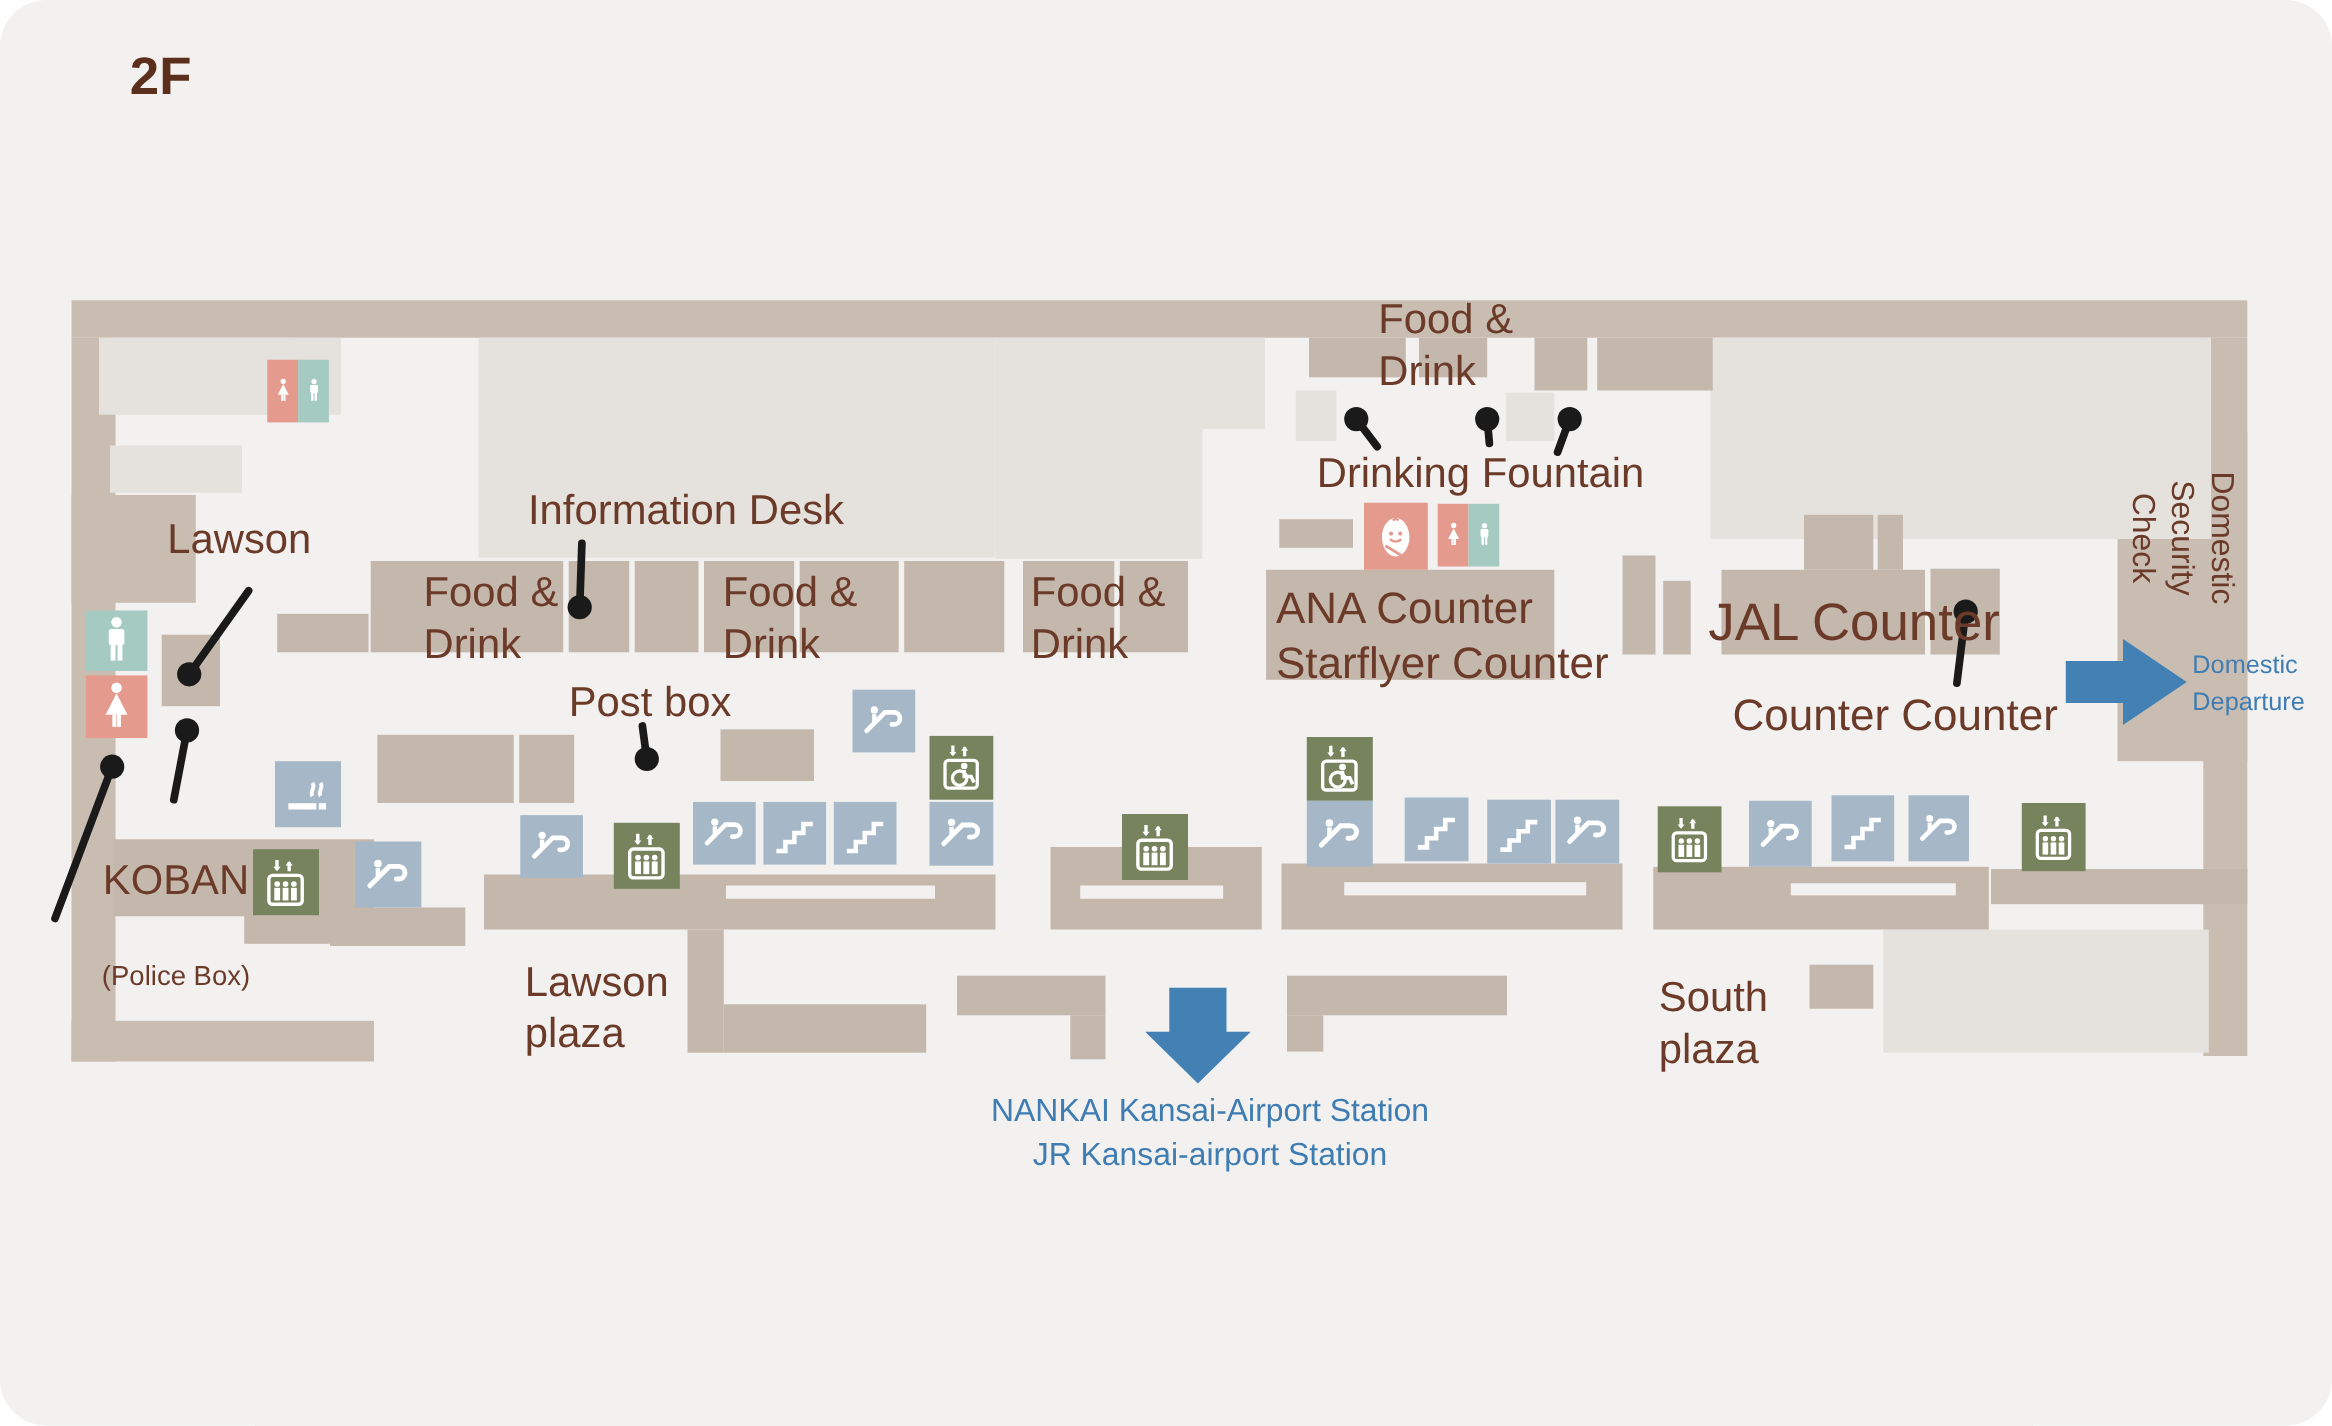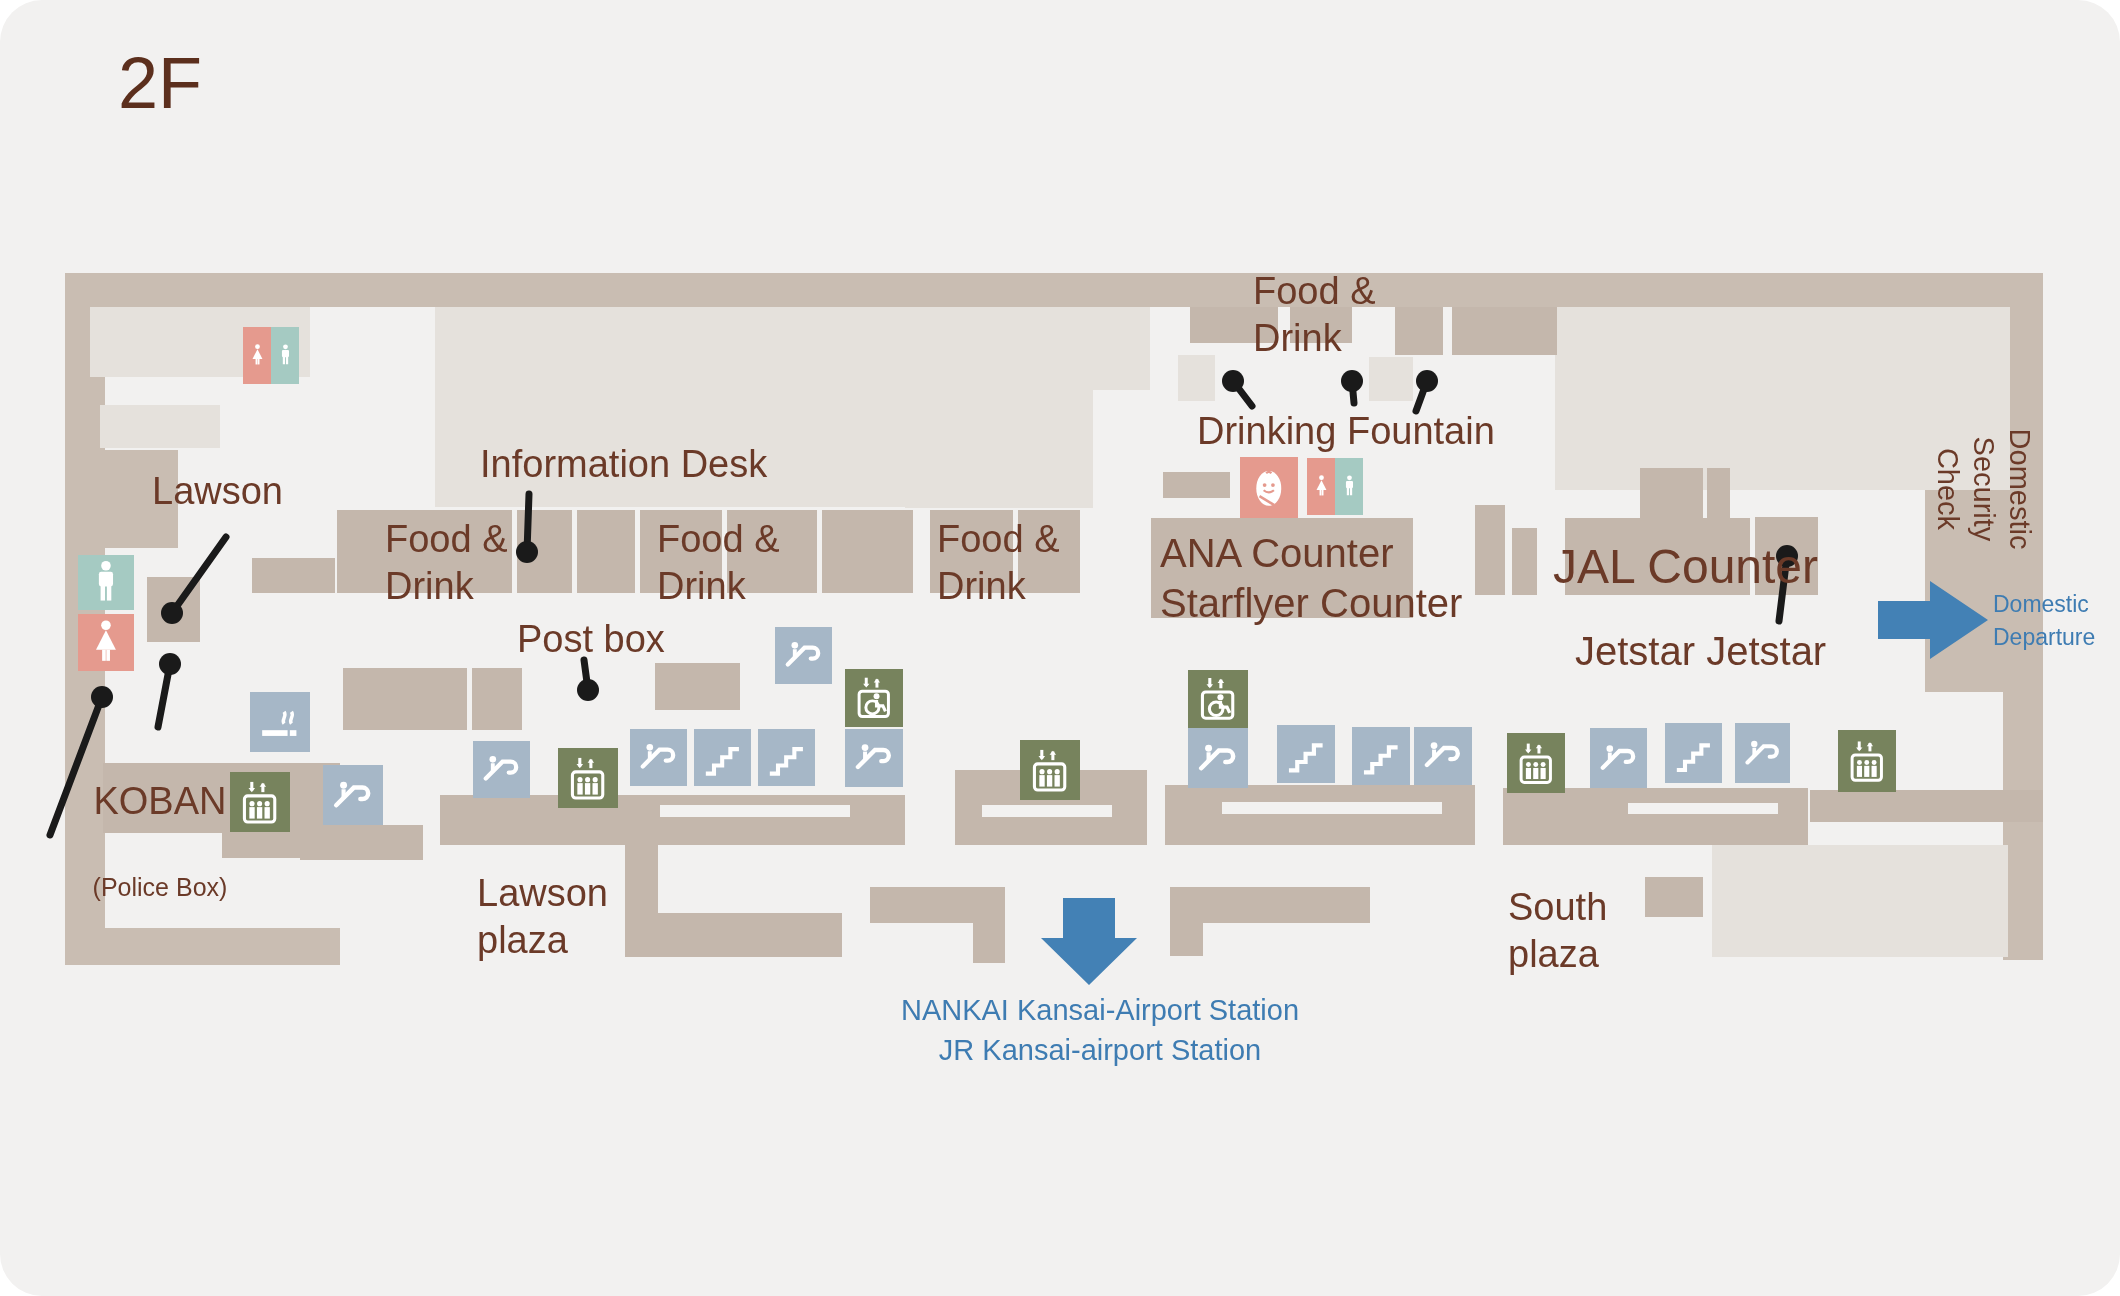--- a/index.html
+++ b/index.html
@@ -12,21 +12,21 @@
   .s{background:var(--bg)}
   .tile{position:absolute;display:flex;align-items:center;justify-content:center}
   .tile svg{width:82%;height:88%}
   .pink{background:var(--pink)}
   .teal{background:var(--teal)}
   .blue{background:var(--iblue)}
   .green{background:var(--igreen)}
   .lbl{position:absolute;color:var(--label);font-size:38px;line-height:47px;white-space:pre-line;z-index:30}
   .lbl.center{text-align:center}
   .small{font-size:25px;line-height:30px}
-  #title{position:absolute;left:118px;top:42px;font-size:72px;font-weight:400;color:var(--title);z-index:30}
+  #title{position:absolute;left:118px;top:42px;font-size:48px;font-weight:700;color:var(--title);z-index:30}
   #security{position:absolute;left:1905px;top:451px;width:190px;height:76px;transform:rotate(90deg);text-align:center;font-size:29px;line-height:36px;color:var(--label);white-space:pre-line;z-index:30}
   #departure{position:absolute;left:1993px;top:588px;font-size:23px;line-height:33px;color:var(--station);white-space:pre-line;z-index:30}
   #stations{position:absolute;left:840px;top:990px;width:520px;text-align:center;font-size:29px;line-height:40px;color:var(--station);z-index:30}
   .overlay{position:absolute;left:0;top:0;width:2120px;height:1296px;pointer-events:none;z-index:25}
   .overlay line{stroke:var(--pin);stroke-width:7;stroke-linecap:round}
   .overlay circle{fill:var(--pin)}
   .arrow{fill:var(--arrow)}
 </style>
 </head>
 <body>
@@ -419,21 +419,21 @@
 Drink</div>
   <div class="lbl" style="left:937px;top:516px">Food &amp;
 Drink</div>
   <div class="lbl" style="left:1253px;top:268px">Food &amp;
 Drink</div>
   <div class="lbl" style="left:517px;top:616px">Post box</div>
   <div class="lbl" style="left:1197px;top:408px">Drinking Fountain</div>
   <div class="lbl" style="left:1160px;top:528px;font-size:40px;line-height:50px">ANA Counter
 Starflyer Counter</div>
   <div class="lbl" style="left:1553px;top:543px;font-size:48px">JAL Counter</div>
-  <div class="lbl" style="left:1575px;top:628px;font-size:40px">Jetstar Jetstar</div>
+  <div class="lbl" style="left:1575px;top:628px;font-size:40px">Counter Counter</div>
   <div class="lbl" style="left:477px;top:870px">Lawson
 plaza</div>
   <div class="lbl" style="left:1508px;top:884px">South
 plaza</div>
   <div id="security">Domestic
 Security Check</div>
   <div id="departure">Domestic
 Departure</div>
   <div id="stations">
     <div>NANKAI Kansai-Airport Station</div>

